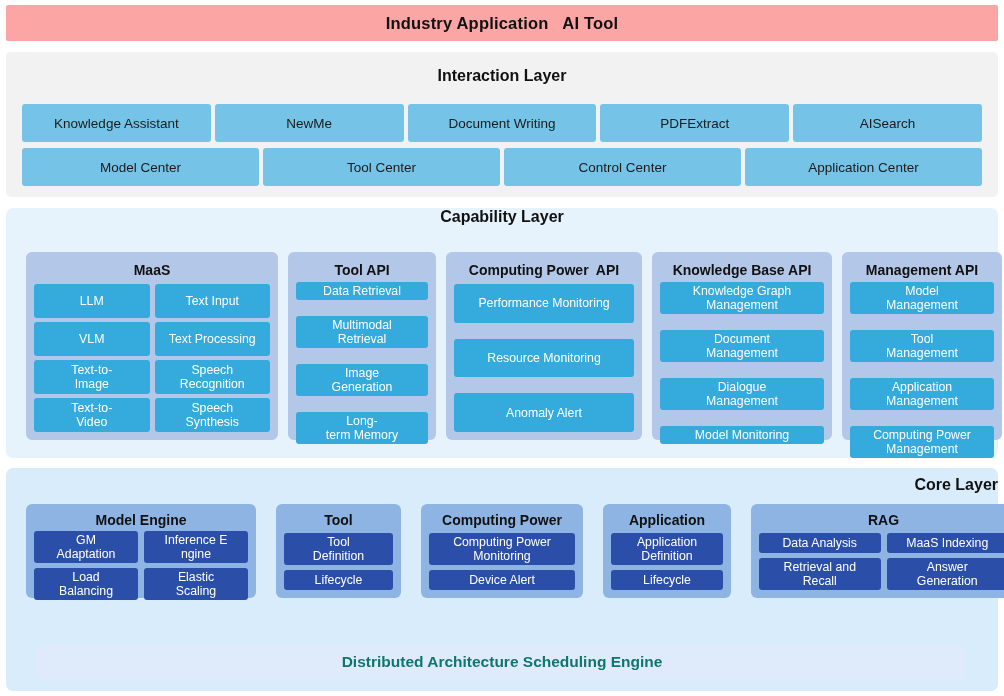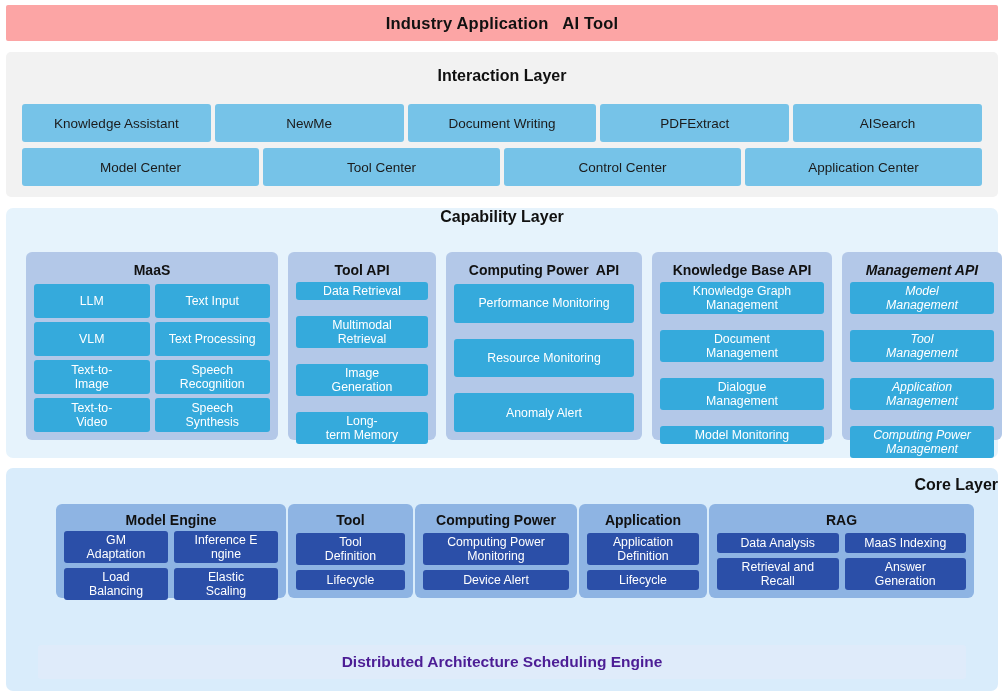--- a/index.html
+++ b/index.html
@@ -85,31 +85,31 @@
     color: #ffffff; font-size: 12.3px; line-height: 14px;
     padding: 2px 3px;
     white-space: pre-line;
   }
 
   
   .w-maas   { flex: 0 0 252px; }
   .w-tool   { flex: 0 0 148px; }
   .w-cpapi  { flex: 0 0 196px; }
   .w-kbapi  { flex: 0 0 180px; }
-  .w-mgapi  { flex: 0 0 160px; font-style: italic; }
+  .w-mgapi  { flex: 0 0 160px; }
 
   
   #core-layer {
     top: 468px; height: 223px;
     background: #d9ecfb;
   }
   #core-layer .layer-title { padding-top: 8px; text-align: right; }
   .core-cols {
     position: absolute; left: 20px; right: 20px; top: 36px;
-    display: flex; gap: 2px; height: 94px; margin-left: 30px;
+    display: flex; gap: 20px; height: 94px;
   }
   .core-panel {
     background: #8eb4e3;
     border-radius: 6px;
     padding: 5px 8px 8px 8px;
     display: flex; flex-direction: column;
   }
   .core-panel-title {
     text-align: center; font-weight: bold; color: #111111;
     font-size: 14px; line-height: 22px; height: 24px;
@@ -131,21 +131,21 @@
   .w-ctool  { flex: 0 0 125px; }
   .w-cpow   { flex: 0 0 162px; }
   .w-capp   { flex: 0 0 128px; }
   .w-rag    { flex: 0 0 265px; }
 
   .core-bottom {
     position: absolute; left: 32px; right: 32px; top: 177px; height: 34px;
     background: #dfebfa;
     border-radius: 3px;
     display: flex; align-items: center; justify-content: center;
-    font-weight: bold; color: #4c1d95; font-size: 15.5px;
+    font-weight: bold; color: #0f766e; font-size: 15.5px;
   }
 </style>
 </head>
 <body>
 
 <div id="page">
 
   <div class="banner">Industry Application   AI Tool</div>
 
   <div class="layer" id="interaction-layer">

